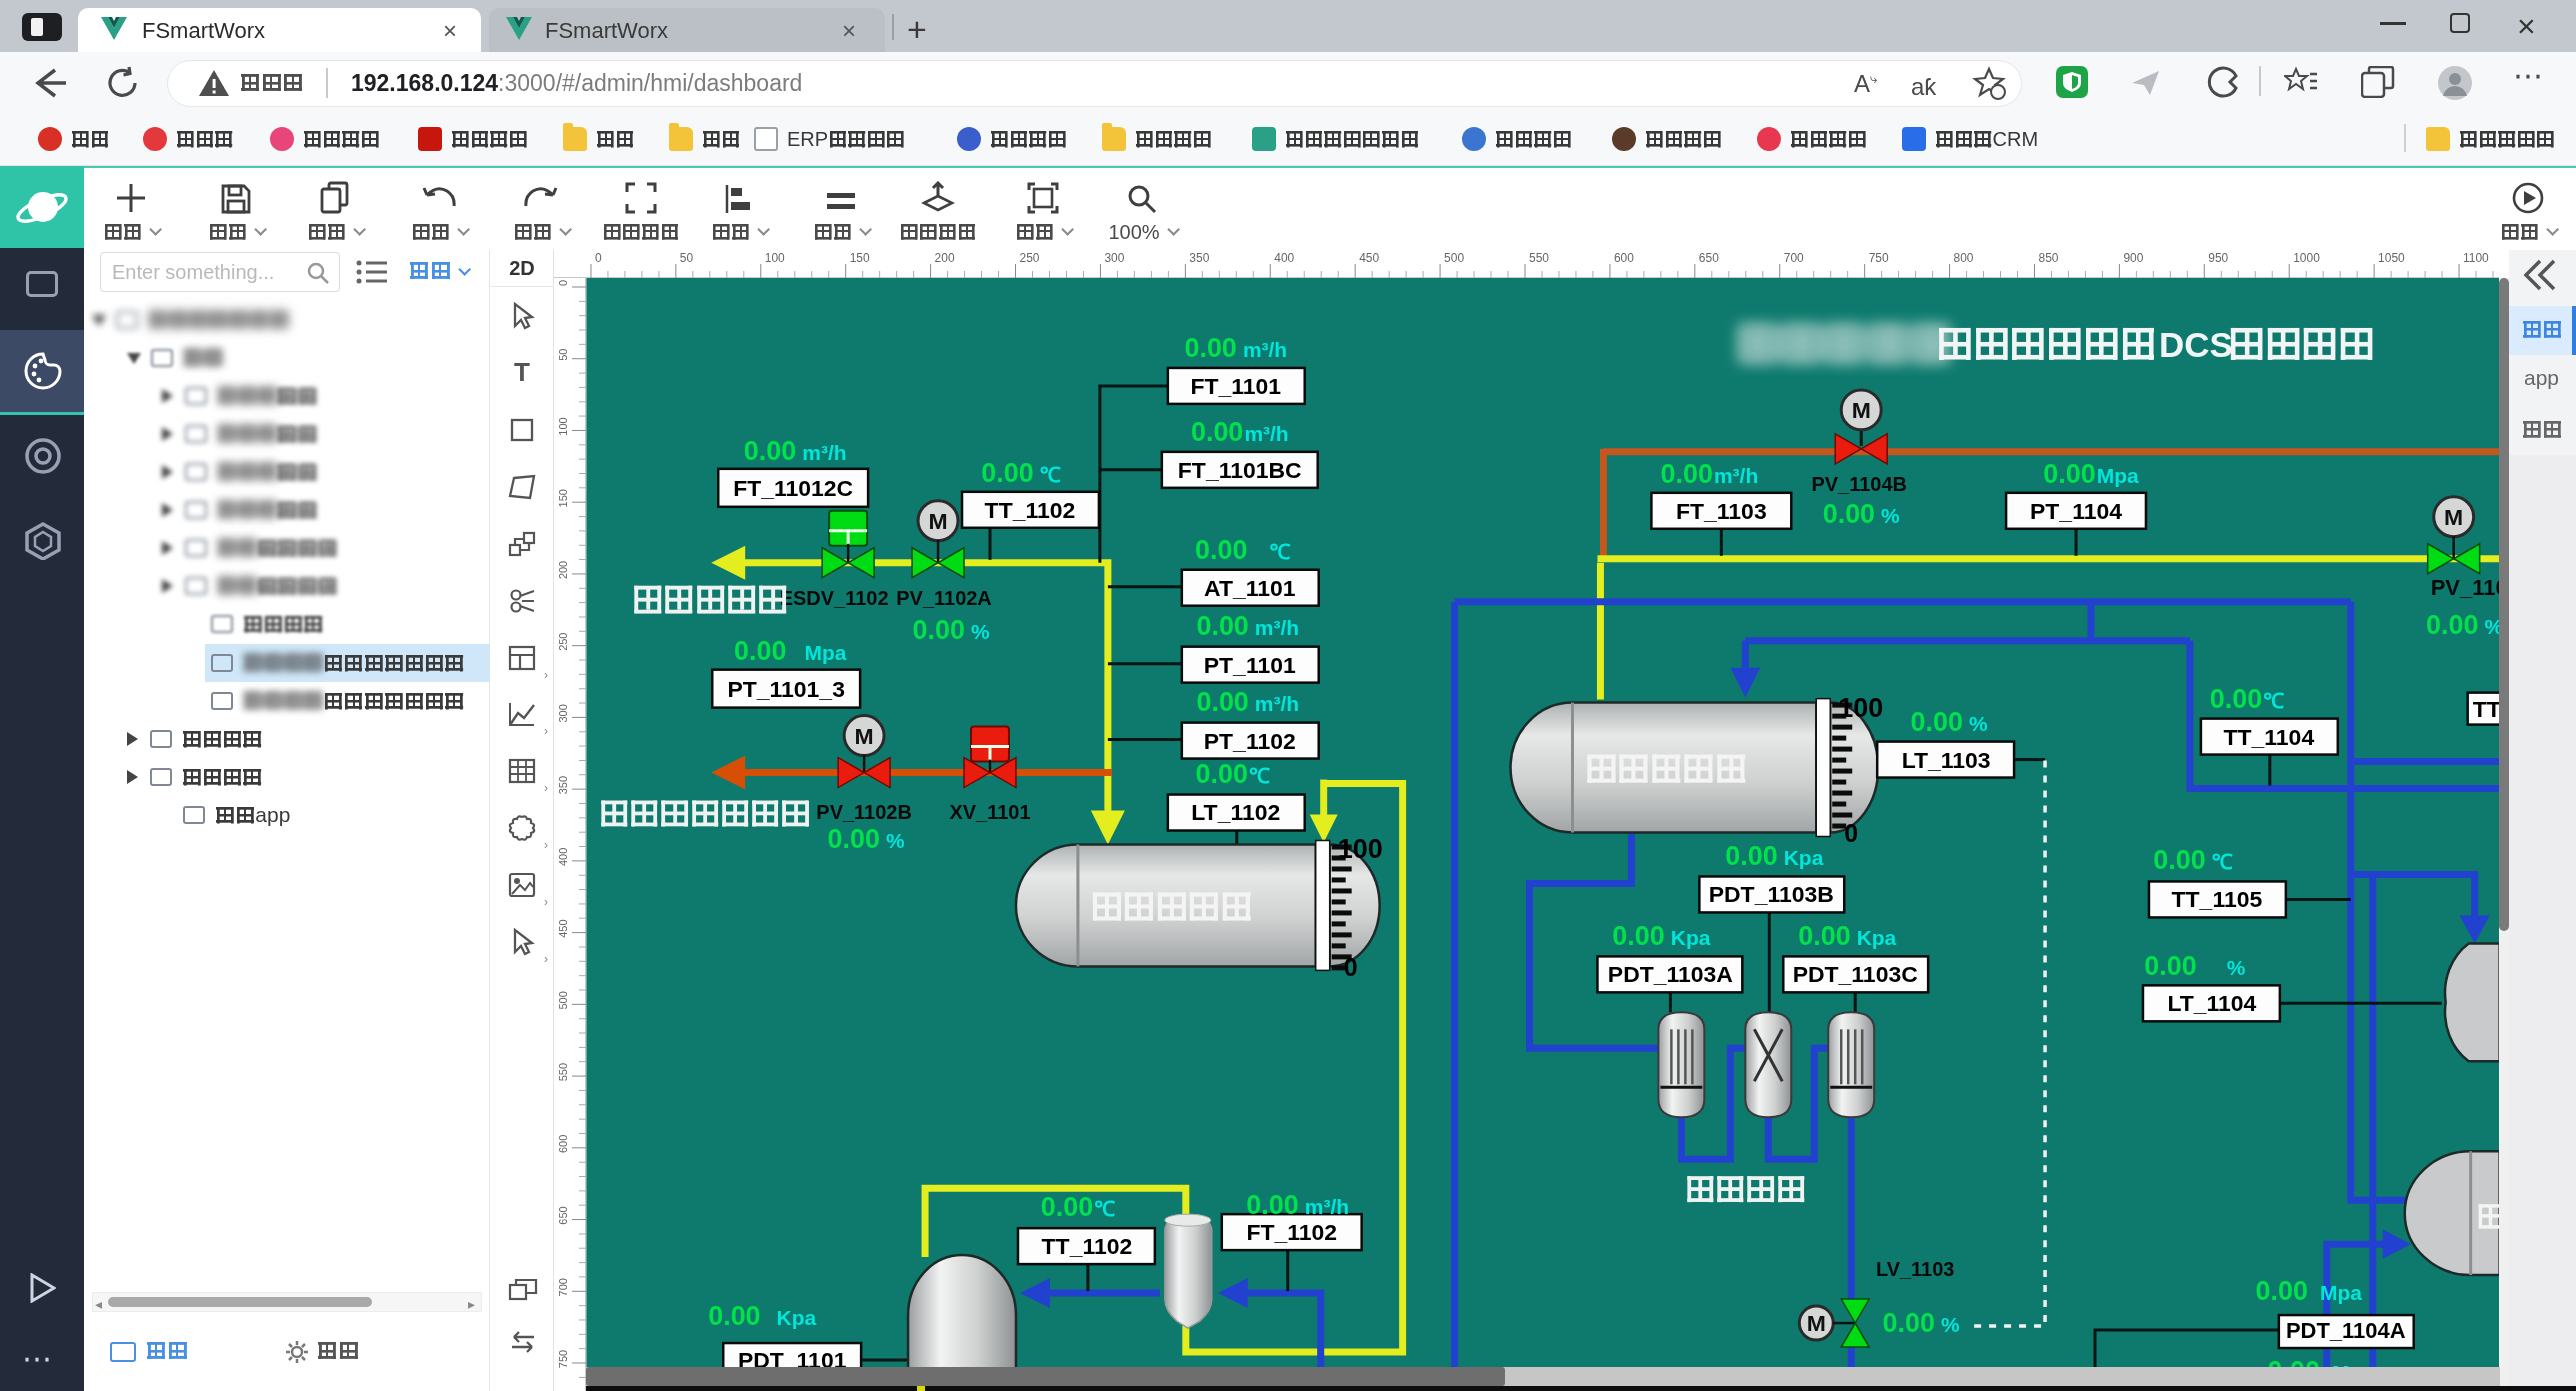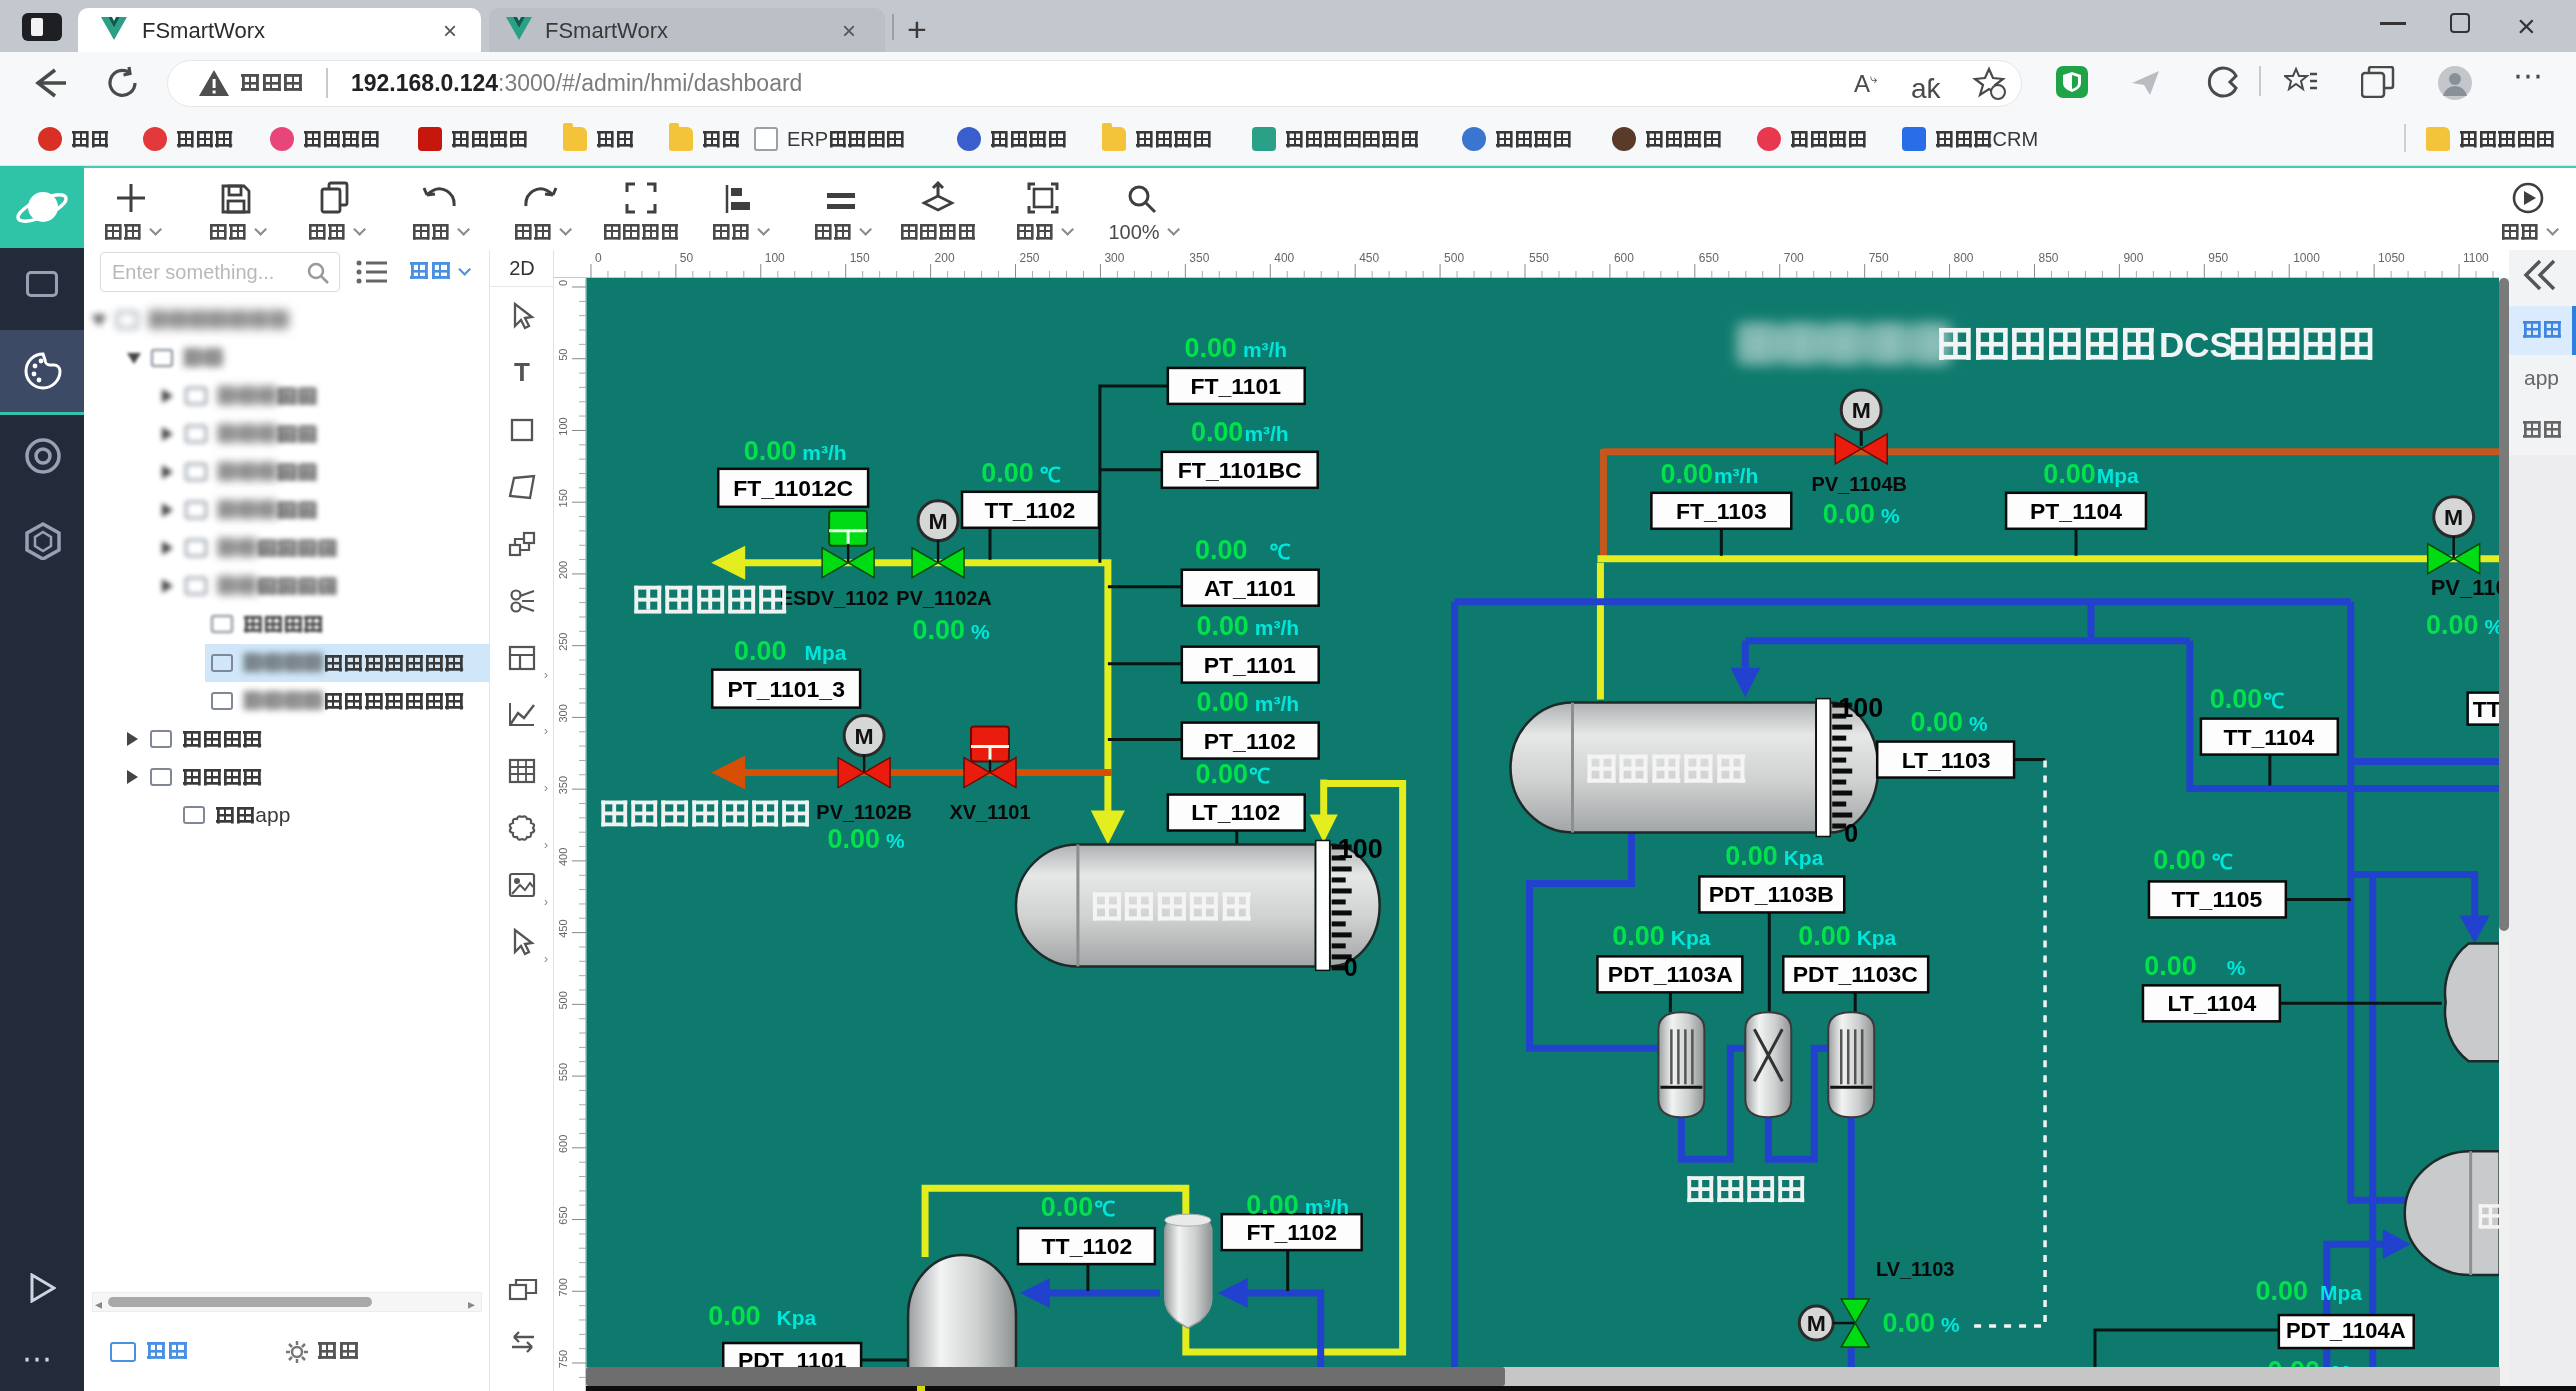--- a/index.html
+++ b/index.html
@@ -58,21 +58,21 @@
 <div class="abs" style="left:167px;top:60px;width:1855px;height:47px;background:#fff;border-radius:24px;border:1px solid #e4e6e9"></div>
 <svg class="abs" style="left:198px;top:68px" width="32" height="30" viewBox="0 0 32 30">
     <path d="M16,2 L31,28 L1,28 Z" fill="#4f4f4f"></path>
     <rect x="14.6" y="11" width="3" height="9" fill="#fff"></rect>
     <rect x="14.6" y="22.5" width="3" height="3" fill="#fff"></rect>
   </svg>
 <div class="abs" style="left:240px;top:71px;font-size:22px;color:#4f4f4f"><i class="h"></i><i class="h"></i><i class="h"></i></div>
 <div class="abs" style="left:326px;top:68px;width:1.5px;height:30px;background:#c9c9c9"></div>
 <div class="abs" style="left:351px;top:70px;font-size:23px;color:#202124;font-weight:bold">192.168.0.124<span style="color:#7c7c7c;font-weight:normal">:3000/#/admin/hmi/dashboard</span></div>
 <div class="abs" style="left:1854px;top:70px;font-size:24px;color:#4a4a4a">A<sup style="font-size:13px">⤷</sup></div>
-<div class="abs" style="left:1911px;top:73px;font-size:28px;color:#4a4a4a">aƙ</div>
+<div class="abs" style="left:1911px;top:73px;font-size:24px;color:#4a4a4a">aƙ</div>
 <svg class="abs" style="left:1972px;top:66px" width="34" height="34" viewBox="0 0 34 34">
     <path d="M17,3 L21,12 L31,13 L23,19 L26,29 L17,23 L8,29 L11,19 L3,13 L13,12 Z" fill="none" stroke="#4a4a4a" stroke-width="2.2"></path>
     <circle cx="26" cy="26" r="7" fill="#f7f8f9" stroke="#4a4a4a" stroke-width="2"></circle>
   </svg>
 <div class="abs" style="left:2056px;top:66px;width:32px;height:32px;background:#1ea446;border-radius:7px"></div>
 <svg class="abs" style="left:2062px;top:71px" width="20" height="22" viewBox="0 0 20 22">
     <path d="M10,1 L19,4 L19,12 Q19,18 10,21 Q1,18 1,12 L1,4 Z" fill="#fff"></path>
     <path d="M10,4 L16,6 L16,12 Q16,16 10,18 Z" fill="#1ea446"></path>
   </svg>
 <svg class="abs" style="left:2130px;top:68px" width="32" height="30" viewBox="0 0 32 30">
@@ -484,21 +484,21 @@
 <div class="abs" style="left:95px;top:1296px;font-size:14px;color:#888">◂</div>
 <div class="abs" style="left:468px;top:1296px;font-size:14px;color:#888">▸</div>
 <div class="abs" style="left:110px;top:1339px;font-size:22px;color:#4a90e2"><span style="display:inline-block;width:26px;height:20px;border:2.5px solid #4a90e2;border-radius:3px;margin-right:10px;vertical-align:-3px"></span><i class="h"></i><i class="h"></i></div>
 <div class="abs" style="left:285px;top:1339px;font-size:22px;color:#555"><svg width="24" height="24" style="margin-right:8px;vertical-align:-5px" viewBox="0 0 24 24">
       <circle cx="12" cy="12" r="5" fill="none" stroke="#777" stroke-width="2.5"></circle>
       <g stroke="#777" stroke-width="2.5">
         <path d="M12,1 V5 M12,19 V23 M1,12 H5 M19,12 H23 M4,4 L7,7 M17,17 L20,20 M20,4 L17,7 M7,17 L4,20"></path>
       </g>
     </svg><i class="h"></i><i class="h"></i></div>
 <div class="abs" style="left:490px;top:250px;width:64px;height:1142px;background:#fff;border-right:1px solid #e2e2e2"></div>
-<div class="abs" style="left:490px;top:250px;width:64px;height:37px;border-bottom:1px solid #e8e8e8;display:flex;align-items:center;justify-content:center;font-size:20px;font-weight:normal;color:#333">2D</div>
+<div class="abs" style="left:490px;top:250px;width:64px;height:37px;border-bottom:1px solid #e8e8e8;display:flex;align-items:center;justify-content:center;font-size:20px;font-weight:bold;color:#333">2D</div>
 <div class="abs" style="left:490px;top:287px;width:64px;height:57px;display:flex;align-items:center;justify-content:center;position:absolute">
     <svg width="26" height="28" viewBox="0 0 26 28">
       <path d="M6,2 L6,24 L12,18 L16,26 L20,24 L16,16 L23,15 Z" fill="none" stroke="#555" stroke-width="2.3"></path>
     </svg>
   </div>
 <div class="abs" style="left:490px;top:344px;width:64px;height:57px;display:flex;align-items:center;justify-content:center;position:absolute">
     <div style="font-size:26px;color:#555;font-weight:bold">T</div>
   </div>
 <div class="abs" style="left:490px;top:401px;width:64px;height:57px;display:flex;align-items:center;justify-content:center;position:absolute">
     <svg width="26" height="26" viewBox="0 0 26 26">

